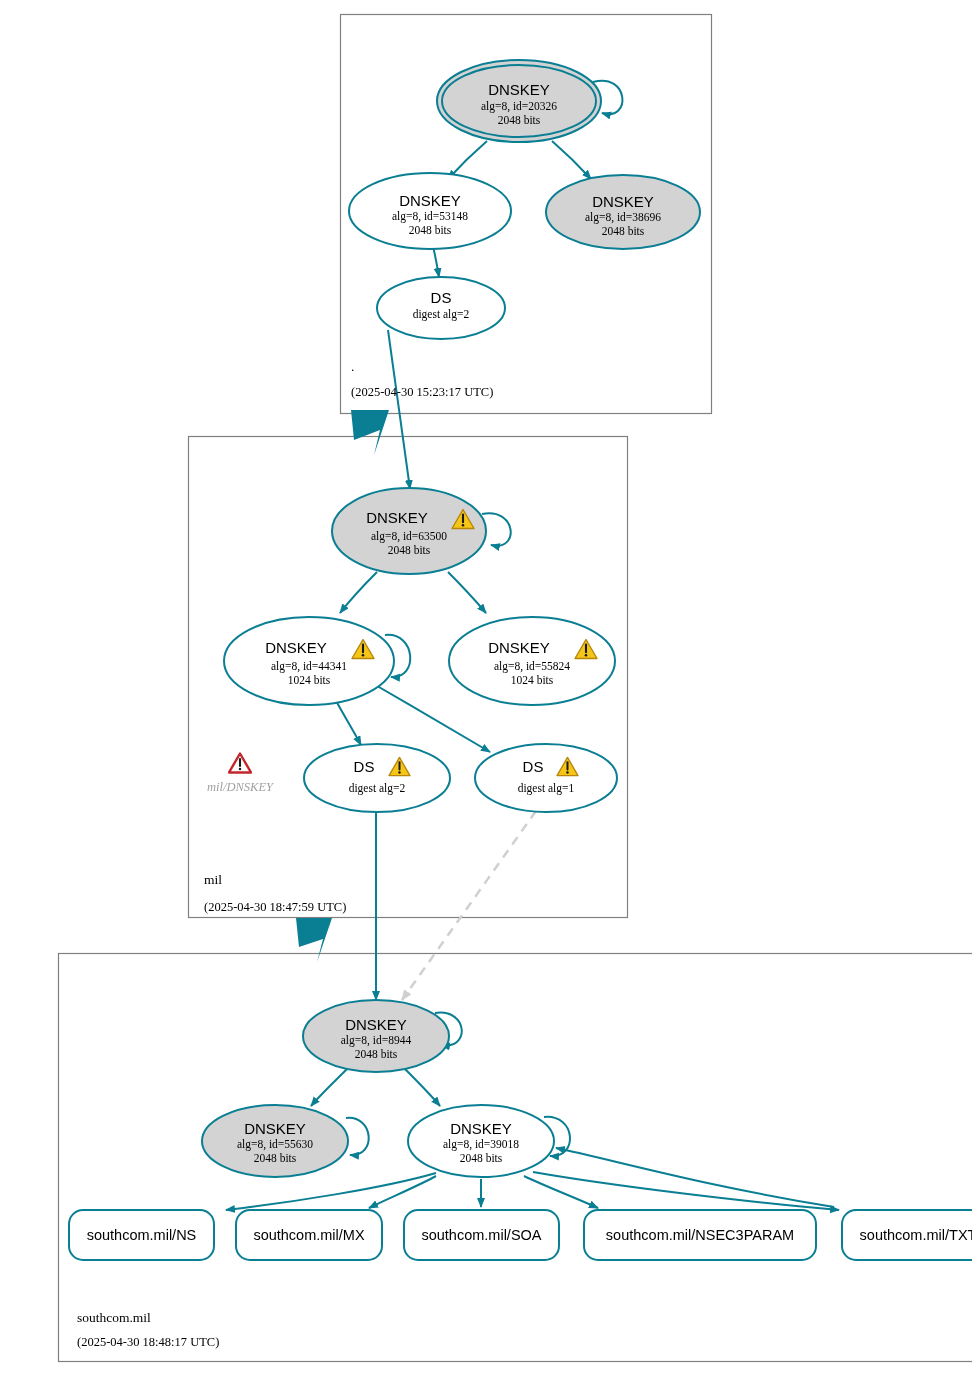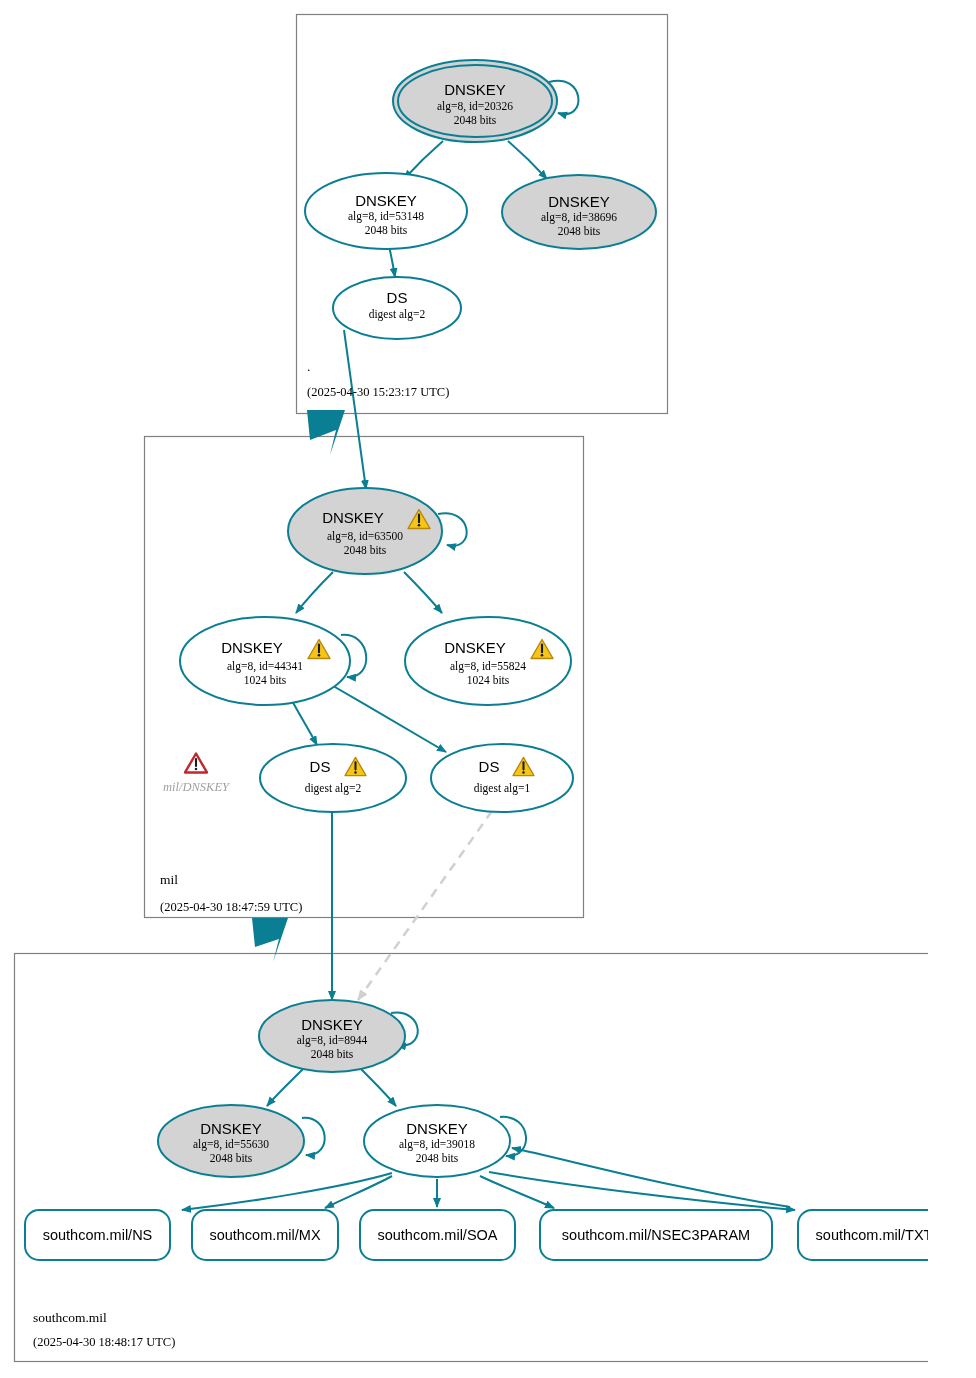--- a/index.html
+++ b/index.html
@@ -7,20 +7,21 @@
     padding: 0;
     background: #ffffff;
   }
   #canvas-wrap {
     position: relative;
     width: 928px;
     height: 1378px;
     background: #ffffff;
     font-family: "Liberation Sans", sans-serif;
     overflow: hidden;
+    margin-left: 44px;
   }
   svg#graph {
     display: block;
     width: 976px;
     height: 1378px;
   }
   .zone-box {
     fill: none;
     stroke: #808080;
     stroke-width: 1.2;

